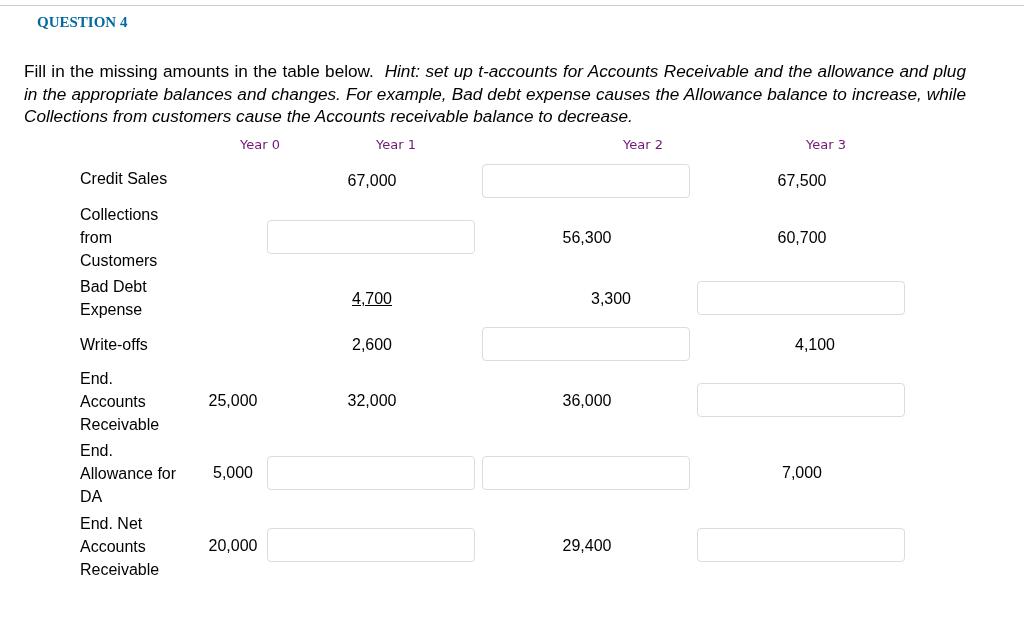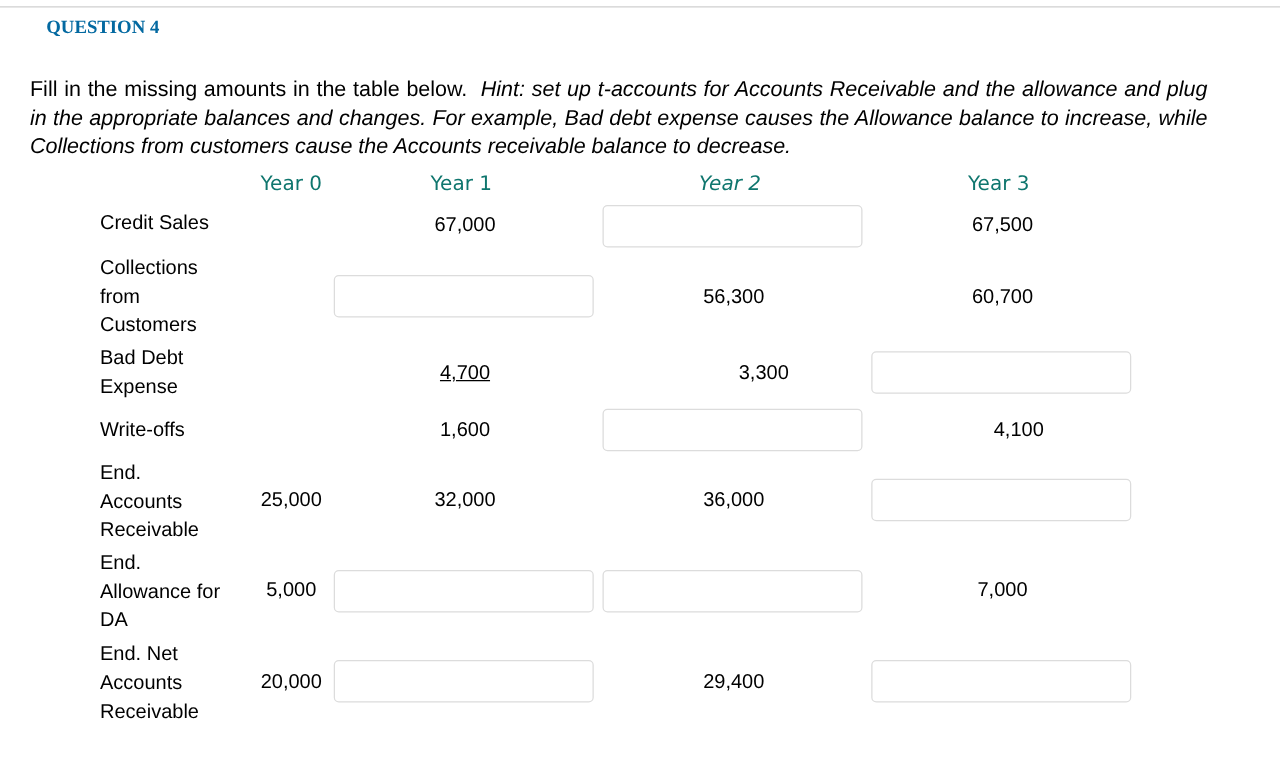--- a/index.html
+++ b/index.html
@@ -1,39 +1,39 @@
 <!DOCTYPE html>
 <html><head>
 <meta charset="utf-8">
 <style>
   html, body { margin:0; padding:0; background:#ffffff; }
   body { width:1024px; height:624px; position:relative; overflow:hidden; font-family:"Liberation Sans", sans-serif; color:#000; }
   .topline { position:absolute; left:0; top:5px; width:1024px; height:1px; background:#cfcfcf; }
   .qtitle { position:absolute; left:37px; top:14px; font-family:Liberation Serif, serif; font-weight:bold; font-size:15px; color:#0369a1; letter-spacing:0px; }
   .prompt { position:absolute; left:24px; top:60px; width:942px; font-size:17.2px; line-height:22.5px; text-align:justify; }
   .prompt i { font-style:italic; }
-  .hdr { position:absolute; top:137px; font-family:"DejaVu Sans", sans-serif; font-size:16px; color:#0f766e; transform:translateX(-50%); white-space:nowrap; }
+  .hdr { position:absolute; top:137px; font-family:"DejaVu Sans", sans-serif; font-size:13px; color:#701a75; transform:translateX(-50%); white-space:nowrap;margin-left:27px; }
   .lbl { position:absolute; left:80px; font-size:16px; line-height:23px; }
   .val { position:absolute; font-size:16px; transform:translate(-50%,-50%); white-space:nowrap; }
   .inp { position:absolute; width:208px; height:34px; border:1px solid #dcdcdc; border-radius:4px; box-sizing:border-box; background:#fff; }
 </style>
 </head>
 <body>
 
 <div class="topline"></div>
 <div class="qtitle">QUESTION 4</div>
 
 <div class="prompt">
   <span>Fill in the missing amounts in the table below.</span>&nbsp;
   <i>Hint: set up t-accounts for Accounts Receivable and the allowance and plug in the appropriate balances and changes.  For example, Bad debt expense causes the Allowance balance to increase, while Collections from customers cause the Accounts receivable balance to decrease.</i>
 </div>
 
 <div class="hdr" style="left:233px;">Year 0</div>
 <div class="hdr" style="left:369px;">Year 1</div>
-<div class="hdr" style="left:584px;font-style:italic;">Year 2</div>
+<div class="hdr" style="left:616px;">Year 2</div>
 <div class="hdr" style="left:799px;">Year 3</div>
 
 <div>
   <div class="lbl" style="top:167px;">Credit Sales</div>
   <div class="val" style="left:372px; top:181px;">67,000</div>
   <input class="inp" style="left: 482px; top: 164px;" value="">
   <div class="val" style="left:802px; top:181px;">67,500</div>
 </div>
 
 <div>
@@ -52,21 +52,21 @@
     <div>Bad Debt</div>
     <div>Expense</div>
   </div>
   <div class="val" style="left:372px; top:299px;text-decoration:underline;">4,700</div>
   <div class="val" style="left:587px; top:299px;margin-left:24px;">3,300</div>
   <input class="inp" style="left: 697px; top: 281px;" value="">
 </div>
 
 <div>
   <div class="lbl" style="top:333px;">Write-offs</div>
-  <div class="val" style="left:372px; top:345px;">1,600</div>
+  <div class="val" style="left:372px; top:345px;">2,600</div>
   <input class="inp" style="left: 482px; top: 327px;" value="">
   <div class="val" style="left:802px; top:345px;margin-left:13px;">4,100</div>
 </div>
 
 <div>
   <div class="lbl" style="top:367px;">
     <div>End.</div>
     <div>Accounts</div>
     <div>Receivable</div>
   </div>

